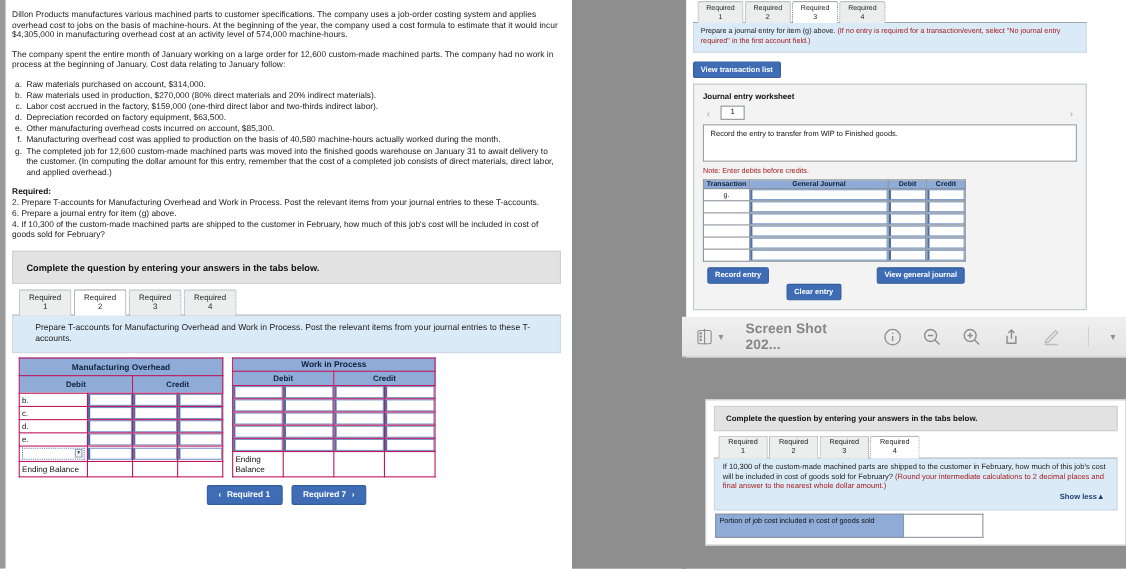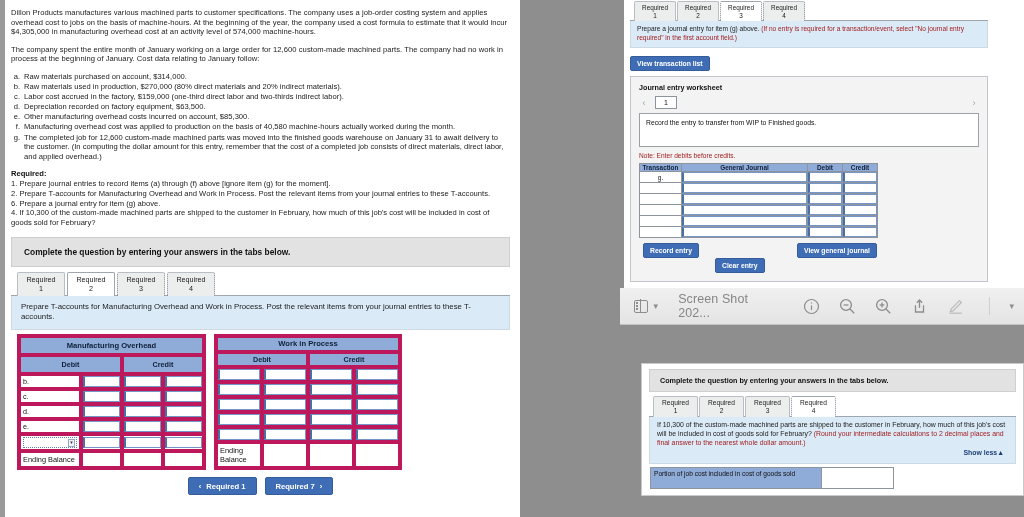--- a/index.html
+++ b/index.html
@@ -58,27 +58,27 @@
     border-radius:2px 2px 0 0;
     position:relative; top:1px;
   }
   .tab.active{ background:#ffffff; border-color:#9fa6ad; z-index:2; }
   .tab.dotted{ border-left:1px dotted #7f8a99; border-right:1px dotted #7f8a99; }
   .tab .l2{ display:block; }
 
   .tabinfo{
     background:#dbeaf7; border:1px solid #cdd9e3; border-top:none;
     font-size:7.8px; line-height:10px; color:#1b1b1b;
-    padding:6px 9px 7px;
+    padding:6px 20px 7px;
   }
 
   
   .taccounts{ display:flex; gap:8px; margin-top:4px; padding-left:6px; }
   table.tacc{ border-collapse:collapse; table-layout:fixed; }
-  table.tacc td, table.tacc th{ border:4px solid #be185d; padding:0; }
+  table.tacc td, table.tacc th{ border:1px solid #be185d; padding:0; }
   .tacc .title{
     background:#8fabd8; color:#10203a; font-weight:bold;
     font-size:7.6px; text-align:center; padding:1px 0 1.5px;
   }
   .tacc .colhead{
     background:#8fabd8; color:#10203a; font-weight:bold;
     font-size:7.2px; text-align:center; padding:1px 0 1.5px;
   }
   .tacc td.lbl{
     font-size:7.2px; color:#111; padding:1px 2px; height:11px; background:#fff;
@@ -189,21 +189,21 @@
     padding:0 10px;
   }
   .pv-sidebar-ic{ width:16px; height:13px; border:1.4px solid #8d8d8d; border-radius:2px;
                   position:relative; margin-left:4px; }
   .pv-sidebar-ic:after{ content:""; position:absolute; left:4.5px; top:-1.4px; bottom:-1.4px;
                         width:1.4px; background:#8d8d8d; }
   .pv-sidebar-ic:before{ content:""; position:absolute; left:1.4px; top:1.5px;
                         width:1.6px; height:1.6px; background:#8d8d8d;
                         box-shadow:0 3px 0 #8d8d8d, 0 6px 0 #8d8d8d; }
   .pv-chev{ color:#8d8d8d; font-size:9px; margin-left:6px; }
-  .pv-title{ font-size:12.5px; font-weight:normal; color:#868686; margin-left:20px; letter-spacing:.1px; }
+  .pv-title{ font-size:12.5px; font-weight:bold; color:#868686; margin-left:20px; letter-spacing:.1px; }
   .pv-tools{ display:flex; align-items:center; gap:19px; margin-left:38px; }
   .pv-ic{ width:17px; height:17px; color:#8d8d8d; position:relative; }
   .pv-div{ width:1px; height:18px; background:#cfcfcf; margin-left:6px; }
 
   
   #br-pane{
     position:absolute; left:641px; top:363px; width:383px; height:133px;
     background:#ffffff; border:1px solid #c9c9c9; overflow:hidden;
   }
   #br-inner{ padding:5px 7px 0 7px; }
@@ -269,21 +269,20 @@
           <span class="mk">f.</span>
           <span class="tx">Manufacturing overhead cost was applied to production on the basis of 40,580 machine-hours actually worked during the month.</span>
         </li>
       <li>
           <span class="mk">g.</span>
           <span class="tx">The completed job for 12,600 custom-made machined parts was moved into the finished goods warehouse on January 31 to await delivery to the customer. (In computing the dollar amount for this entry, remember that the cost of a completed job consists of direct materials, direct labor, and applied overhead.)</span>
         </li>
     </ul>
 
     <div class="req-head">Required:</div>
-    <div class="req-line">1. Prepare journal entries to record items (a) through (f) above [ignore item (g) for the moment].</div>
     <div class="req-line">2. Prepare T-accounts for Manufacturing Overhead and Work in Process. Post the relevant items from your journal entries to these T-accounts.</div>
     <div class="req-line">6. Prepare a journal entry for item (g) above.</div>
     <div class="req-line">4. If 10,300 of the custom-made machined parts are shipped to the customer in February, how much of this job's cost will be included in cost of goods sold for February?</div>
 
     <div class="cqbanner">Complete the question by entering your answers in the tabs below.</div>
 
     <div class="tabstrip">
       <div class="tab">
         <span>Required</span>
         <span class="l2">1</span>

